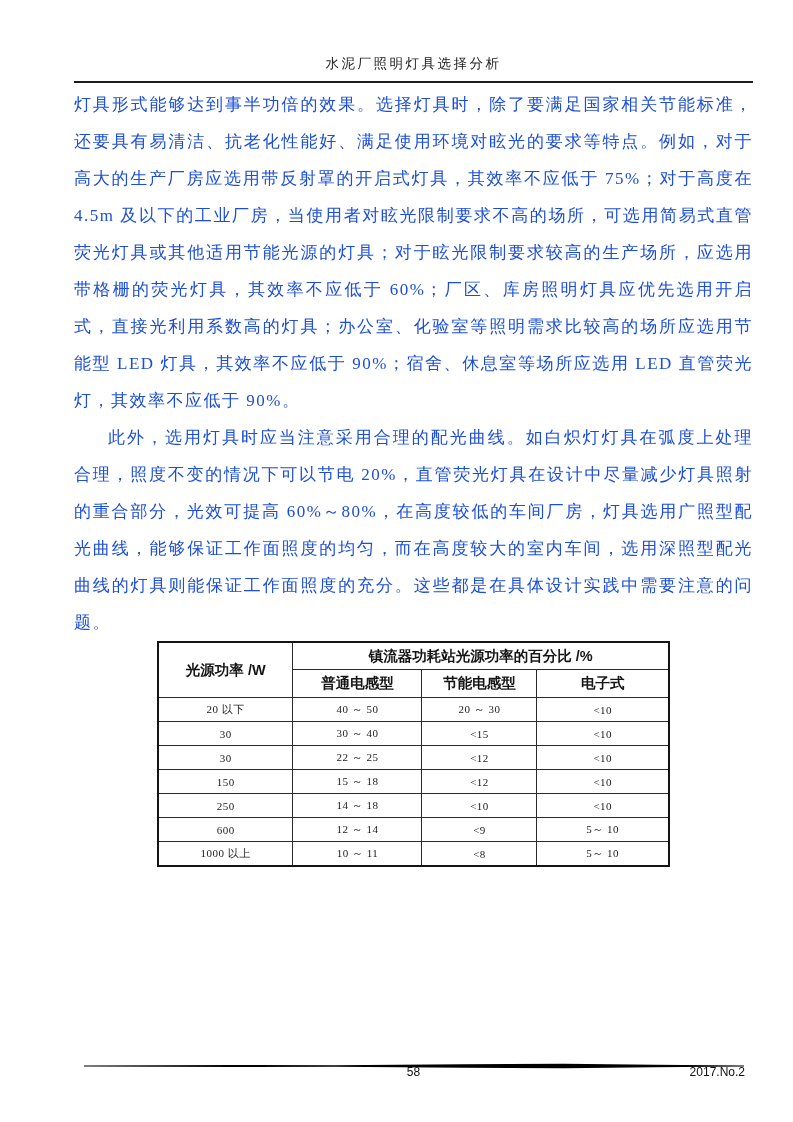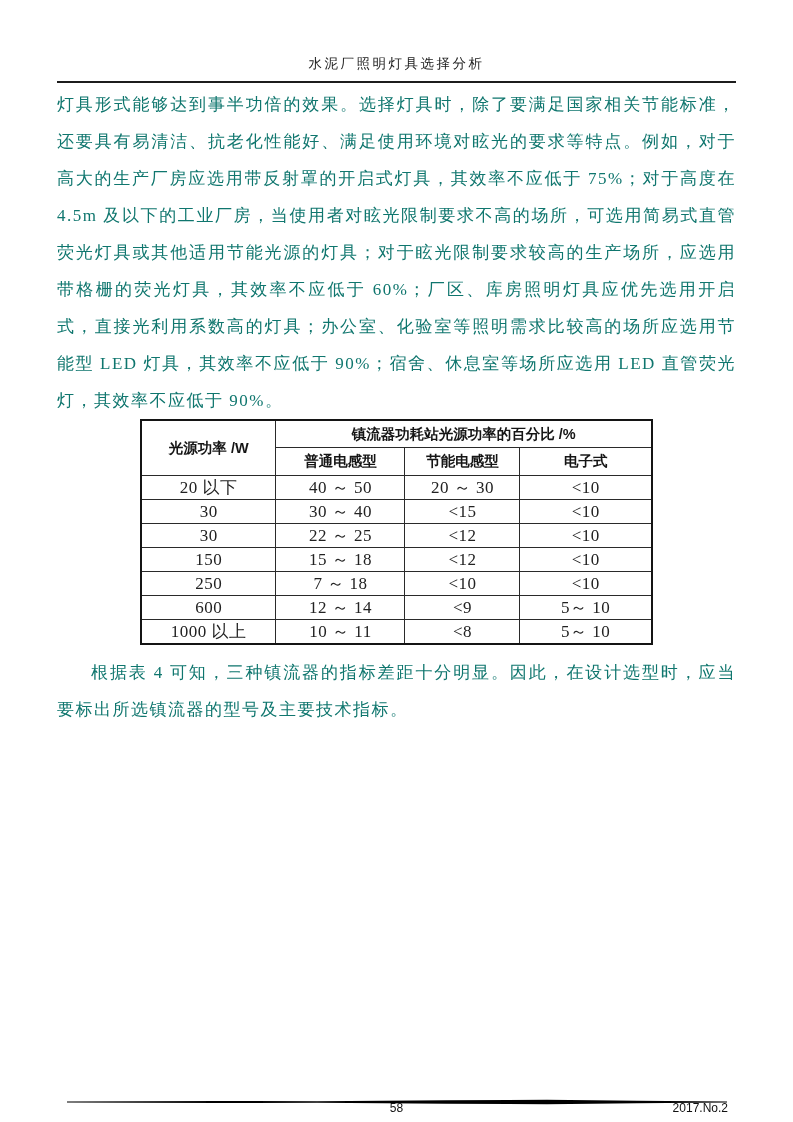--- a/index.html
+++ b/index.html
@@ -4,20 +4,21 @@
 <style>
   html, body { margin: 0; padding: 0; background: #ffffff; }
   .page {
     position: relative;
     width: 741px;
     height: 1122px;
     background: #ffffff;
     color: #161616;
     overflow: hidden;
     font-family: "Liberation Serif", "DejaVu Serif", serif;
+    margin-left: 17px;
   }
   .content {
     position: absolute;
     left: 57px;
     top: 54px;
     width: 679px;
   }
   .page-header { text-align: center; }
   .header-title {
     font-size: 13.5px;
@@ -29,21 +30,21 @@
     height: 0;
     border-top: 2px solid #1c1c1c;
     margin-top: 7px;
   }
   .body-text {
     margin-top: 3px;
     font-size: 17px;
     line-height: 37px;
     letter-spacing: 1.5px;
     text-align: justify;
-    color: #0f766e;
+    color: #1d4ed8;
   }
   .body-text p { margin: 0; }
   .body-text p.ind { text-indent: 2em; }
   .table-title {
     margin: 10px 0 8px 0;
     text-align: center;
     font-family: "Liberation Sans", "DejaVu Sans", sans-serif;
     font-weight: bold;
     font-size: 14.5px;
     letter-spacing: 1px;
@@ -66,30 +67,30 @@
   }
   table.ballast thead th {
     font-family: "Liberation Sans", "DejaVu Sans", sans-serif;
     font-weight: bold;
     font-size: 14.5px;
     color: #151515;
   }
   table.ballast thead tr.group-row th { height: 26px; }
   table.ballast thead tr.sub-row th { height: 27px; }
   table.ballast tbody td {
-    font-size: 17px;
+    font-size: 11px;
     height: 23px;
     color: #222;
     letter-spacing: 0.5px;
   }
   .after-table { margin-top: 9px; }
   .footer {
     position: absolute;
     left: 57px;
-    top: 1092px;
+    top: 1056px;
     width: 679px;
   }
   .footer-rule-wrap { margin-left: 10px; width: 660px; height: 8px; }
   .footer-row {
     position: relative;
     margin-top: 1px;
     width: 100%;
     font-family: "Liberation Sans", "DejaVu Sans", sans-serif;
     font-size: 12px;
     color: #111;
@@ -103,20 +104,21 @@
 <div class="page">
   <div class="content">
 
     <div class="page-header">
       <div class="header-title">水泥厂照明灯具选择分析</div>
       <div class="header-rule"></div>
     </div>
 
     <div class="body-text">
       <p>灯具形式能够达到事半功倍的效果。选择灯具时，除了要满足国家相关节能标准，还要具有易清洁、抗老化性能好、满足使用环境对眩光的要求等特点。例如，对于高大的生产厂房应选用带反射罩的开启式灯具，其效率不应低于 75%；对于高度在 4.5m 及以下的工业厂房，当使用者对眩光限制要求不高的场所，可选用简易式直管荧光灯具或其他适用节能光源的灯具；对于眩光限制要求较高的生产场所，应选用带格栅的荧光灯具，其效率不应低于 60%；厂区、库房照明灯具应优先选用开启式，直接光利用系数高的灯具；办公室、化验室等照明需求比较高的场所应选用节能型 LED 灯具，其效率不应低于 90%；宿舍、休息室等场所应选用 LED 直管荧光灯，其效率不应低于 90%。</p>
+      <p class="ind">此外，选用灯具时应当注意采用合理的配光曲线。如白炽灯灯具在弧度上处理合理，照度不变的情况下可以节电 20%，直管荧光灯具在设计中尽量减少灯具照射的重合部分，光效可提高 60%～80%，在高度较低的车间厂房，灯具选用广照型配光曲线，能够保证工作面照度的均匀，而在高度较大的室内车间，选用深照型配光曲线的灯具则能保证工作面照度的充分。这些都是在具体设计实践中需要注意的问题。</p>
     </div>
 
 
     <table class="ballast">
       <colgroup>
         <col style="width:135px">
           <col style="width:129px">
           <col style="width:115px">
           <col style="width:132px">
       </colgroup>
@@ -151,42 +153,39 @@
           <td>&lt;10</td>
         </tr>
         <tr>
           <td>150</td>
           <td>15 ～ 18</td>
           <td>&lt;12</td>
           <td>&lt;10</td>
         </tr>
         <tr>
           <td>250</td>
-          <td>7 ～ 18</td>
+          <td>14 ～ 18</td>
           <td>&lt;10</td>
           <td>&lt;10</td>
         </tr>
         <tr>
           <td>600</td>
           <td>12 ～ 14</td>
           <td>&lt;9</td>
           <td>5～ 10</td>
         </tr>
         <tr>
           <td>1000 以上</td>
           <td>10 ～ 11</td>
           <td>&lt;8</td>
           <td>5～ 10</td>
         </tr>
       </tbody>
     </table>
 
-    <div class="body-text after-table">
-      <p class="ind">根据表 4 可知，三种镇流器的指标差距十分明显。因此，在设计选型时，应当要标出所选镇流器的型号及主要技术指标。</p>
-    </div>
 
   </div>
 
   <div class="footer">
     <div class="footer-rule-wrap">
       <svg width="660" height="8" viewBox="0 0 660 8" xmlns="http://www.w3.org/2000/svg" aria-hidden="true">
         <polygon fill="#000000" points="
           0,3.5 150,3.0 250,3.25 380,2.25 480,1.75 570,2.75 660,3.4
           660,4.6 570,5.25 480,6.25 380,5.75 250,4.75 150,5.0 0,4.5"></polygon>
       </svg>

